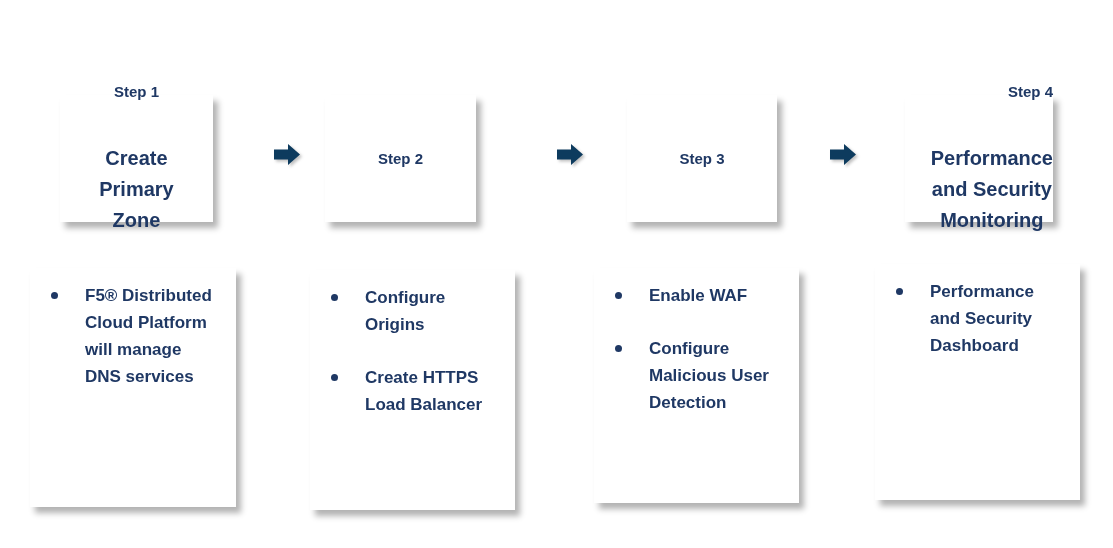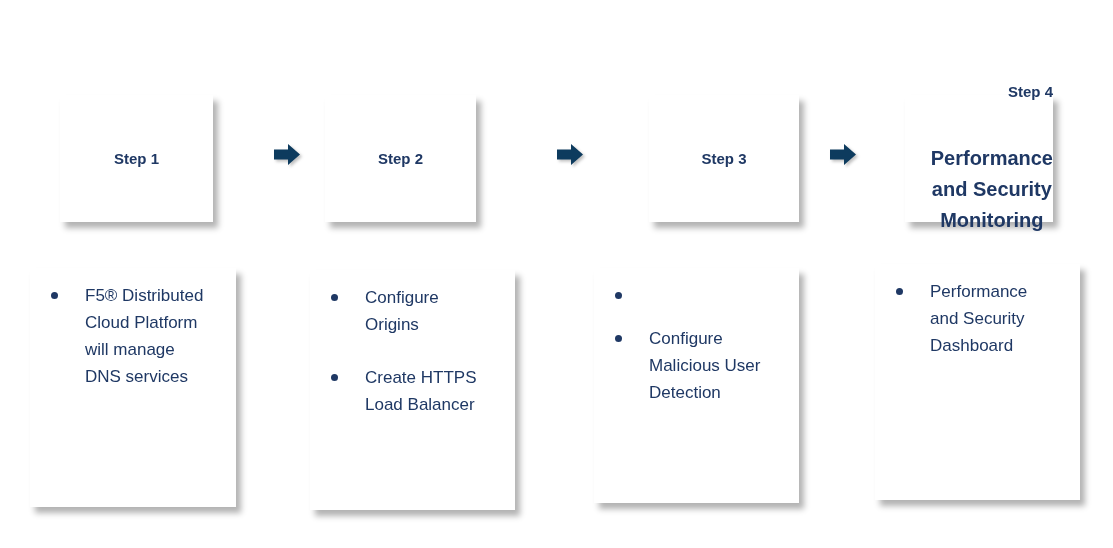--- a/index.html
+++ b/index.html
@@ -24,21 +24,21 @@
     display: flex;
     flex-direction: column;
     align-items: center;
     justify-content: center;
     text-align: center;
     color: var(--text-color, #1F3864);
     gap: 41px;
   }
   .hb1 { left: 60px;  width: 153px; }
   .hb2 { left: 325px; width: 151px; }
-  .hb3 { left: 649px; width: 150px; }
+  .hb3 { left: 627px; width: 150px; }
   .hb4 { left: 905px; width: 148px; align-items: flex-end; }
   .step-label {
     font-size: 15px;
     font-weight: bold;
     line-height: 20px;
   }
   .step-title {
     font-size: 20px;
     font-weight: bold;
     line-height: 31px;
@@ -78,29 +78,33 @@
     height: 7px;
     border-radius: 50%;
     background: var(--text-color, #1F3864);
     margin: 10px 27px 0 7px;
     flex-shrink: 0;
   }
   .bullet-text {
     font-size: 17px;
     line-height: 27px;
     white-space: pre-line;
+    font-weight: bold;
   }
 </style>
 </head>
 <body>
 
 <div id="canvas">
 
   <div class="header-box hb1">
     <div class="step-label">Step 1</div>
+    <div class="step-title">Create
+Primary
+Zone</div>
   </div>
   <div class="header-box hb2">
     <div class="step-label">Step 2</div>
   </div>
   <div class="header-box hb3">
     <div class="step-label">Step 3</div>
   </div>
   <div class="header-box hb4">
     <div class="step-label">Step 4</div>
     <div class="step-title">Performance
@@ -143,20 +147,21 @@
     <div class="bullet-item">
       <span class="bullet-dot"></span>
       <span class="bullet-text">Create HTTPS
 Load Balancer</span>
     </div>
   </div>
 
   <div class="detail-box db3">
     <div class="bullet-item">
       <span class="bullet-dot"></span>
+      <span class="bullet-text">Enable WAF</span>
     </div>
     <div class="bullet-item">
       <span class="bullet-dot"></span>
       <span class="bullet-text">Configure
 Malicious User
 Detection</span>
     </div>
   </div>
 
   <div class="detail-box db4">

